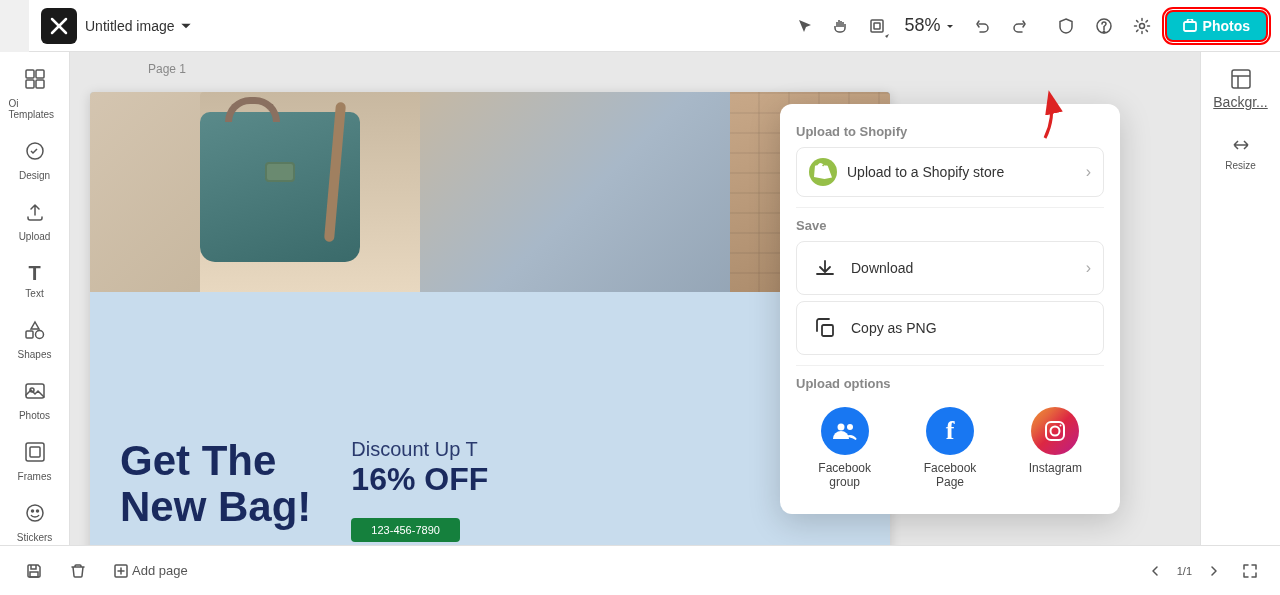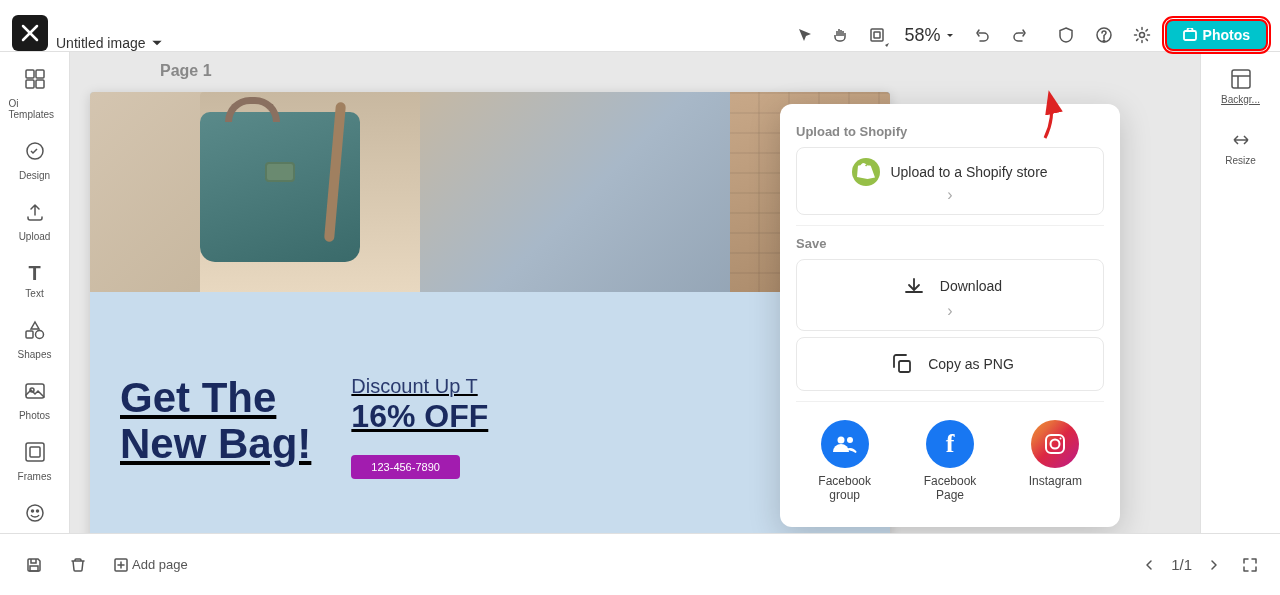--- a/index.html
+++ b/index.html
@@ -4,24 +4,25 @@
   <style>
     * { box-sizing: border-box; margin: 0; padding: 0; }
     body { font-family: -apple-system, BlinkMacSystemFont, 'Segoe UI', sans-serif; background: #f0f0f0; width: 1280px; height: 595px; overflow: hidden; display: flex; flex-direction: column; }
 
     
     .topbar {
       height: 52px;
       background: #fff;
       border-bottom: 1px solid #e0e0e0;
       display: flex;
-      align-items: flex-end;
+      align-items: center;
       padding: 0 12px;
       gap: 8px;
       z-index: 10;
+      margin-left: 29px;
     }
     .topbar-logo {
       width: 36px; height: 36px;
       background: #1a1a1a;
       border-radius: 6px;
       display: flex; align-items: center; justify-content: center;
       color: #fff; font-size: 18px; font-weight: bold;
     }
     .topbar-title {
       display: flex; align-items: center; gap: 4px;
@@ -106,22 +107,22 @@
       position: relative;
       display: flex;
       align-items: flex-start;
       justify-content: flex-start;
       padding: 20px;
       overflow: hidden;
     }
     .page-label {
       position: absolute;
       top: 10px;
-      left: 90px;
-      font-size: 16px; color: #888; font-weight: bold;
+      left: 78px;
+      font-size: 12px; color: #888;
     }
     .canvas-page {
       width: 800px;
       background: #b8d4e8;
       border-radius: 4px;
       overflow: hidden;
       margin-top: 20px;
       position: relative;
       height: 470px;
       box-shadow: 0 2px 12px rgba(0,0,0,0.15);
@@ -134,37 +135,36 @@
       display: flex;
       align-items: center;
       justify-content: center;
     }
     .canvas-bottom {
       background: #c8dced;
       padding: 20px 30px;
       height: 270px;
       display: flex;
       flex-direction: column;
-      justify-content: center;
-      text-decoration: underline;
+      justify-content: flex-end;
     }
     .canvas-main-text {
       font-size: 42px;
       font-weight: 900;
       color: #1a2a5e;
       line-height: 1.1;
     }
     .canvas-discount-text {
       font-size: 20px; color: #2a3a6e;
     }
     .canvas-percent-text {
       font-size: 32px; font-weight: 900; color: #1a2a5e;
     }
     .canvas-phone-bar {
-      background: #a21caf;
+      background: #15803d;
       color: #fff;
       padding: 6px 20px;
       font-size: 11px;
       border-radius: 4px;
       margin-top: 20px;
       display: inline-block;
     }
 
     
     .right-panel {
@@ -200,21 +200,20 @@
       margin-bottom: 8px; margin-top: 4px;
     }
     .dropdown-item {
       display: flex; align-items: center; justify-content: space-between;
       padding: 10px 12px;
       border-radius: 8px;
       cursor: pointer;
       border: 1px solid #e8e8e8;
       margin-bottom: 6px;
       background: #fff;
-      flex-direction: column;
     }
     .dropdown-item-left {
       display: flex; align-items: center; gap: 10px;
     }
     .dropdown-item-icon {
       width: 32px; height: 32px;
       display: flex; align-items: center; justify-content: center;
       font-size: 22px;
     }
     .dropdown-item-text {
@@ -252,21 +251,21 @@
     .arrow-overlay {
       position: absolute;
       top: 36px;
       right: 135px;
       z-index: 200;
       pointer-events: none;
     }
 
     
     .bottombar {
-      height: 62px;
+      height: 50px;
       background: #fff;
       border-top: 1px solid #e0e0e0;
       display: flex; align-items: center;
       padding: 0 16px;
       gap: 8px;
     }
     .bottom-btn {
       display: flex; align-items: center; gap: 4px;
       padding: 6px 10px; border-radius: 6px;
       border: none; background: transparent; cursor: pointer;
@@ -276,21 +275,21 @@
     .page-nav {
       display: flex; align-items: center; gap: 8px;
     }
     .page-nav-btn {
       width: 28px; height: 28px;
       border: none; background: transparent;
       border-radius: 4px; cursor: pointer;
       display: flex; align-items: center; justify-content: center;
       color: #555; font-size: 16px;
     }
-    .page-indicator { font-size: 15px; color: #555; }
+    .page-indicator { font-size: 11px; color: #555; }
 
     
     .shopify-icon {
       width: 28px; height: 28px;
       background: #96bf48;
       border-radius: 50%;
       display: flex; align-items: center; justify-content: center;
       color: #fff; font-size: 14px; font-weight: bold;
     }
   </style>
@@ -548,20 +547,21 @@
                 <rect x="8" y="8" width="11" height="11" rx="1.5"></rect>
                 <path d="M3 14V4a2 2 0 012-2h10" stroke-linecap="round"></path>
               </svg>
           </div>
           <span class="dropdown-item-text">Copy as PNG</span>
         </div>
       </div>
 
       <hr class="dropdown-divider">
 
+      <div class="dropdown-section-title">Upload options</div>
       <div class="upload-options-row">
 
         <button class="upload-option-btn">
           <div class="upload-option-circle fb-group-circle">
             <svg width="26" height="26" viewBox="0 0 26 26" fill="white">
                 <circle cx="9" cy="9" r="3.5"></circle>
                 <circle cx="18" cy="9" r="3"></circle>
                 <path d="M1 21a8 8 0 0116 0"></path>
                 <path d="M15 18.5a8 8 0 019 3" stroke="white" stroke-width="2"></path>
               </svg>
@@ -600,21 +600,21 @@
       </svg>
     </div>
   </div>
 
   <div class="right-panel">
     <button class="right-panel-btn">
       <svg width="22" height="22" viewBox="0 0 22 22" fill="none" stroke="#555" stroke-width="1.5">
           <rect x="2" y="2" width="18" height="18" rx="2"></rect>
           <path d="M2 8h18M8 8v12"></path>
         </svg>
-      <span style="font-size:10px;color:#555;text-align:center;text-decoration:underline;">Backgr...</span>
+      <span style="font-size:14px;color:#555;text-align:center;text-decoration:underline;">Backgr...</span>
     </button>
     <button class="right-panel-btn">
       <svg width="22" height="22" viewBox="0 0 22 22" fill="none" stroke="#555" stroke-width="1.5">
           <path d="M4 11H18M4 11l4-4M4 11l4 4M18 11l-4-4M18 11l-4 4"></path>
         </svg>
       <span style="font-size:10px;color:#555;text-align:center;">Resize</span>
     </button>
   </div>
 
 </div>

